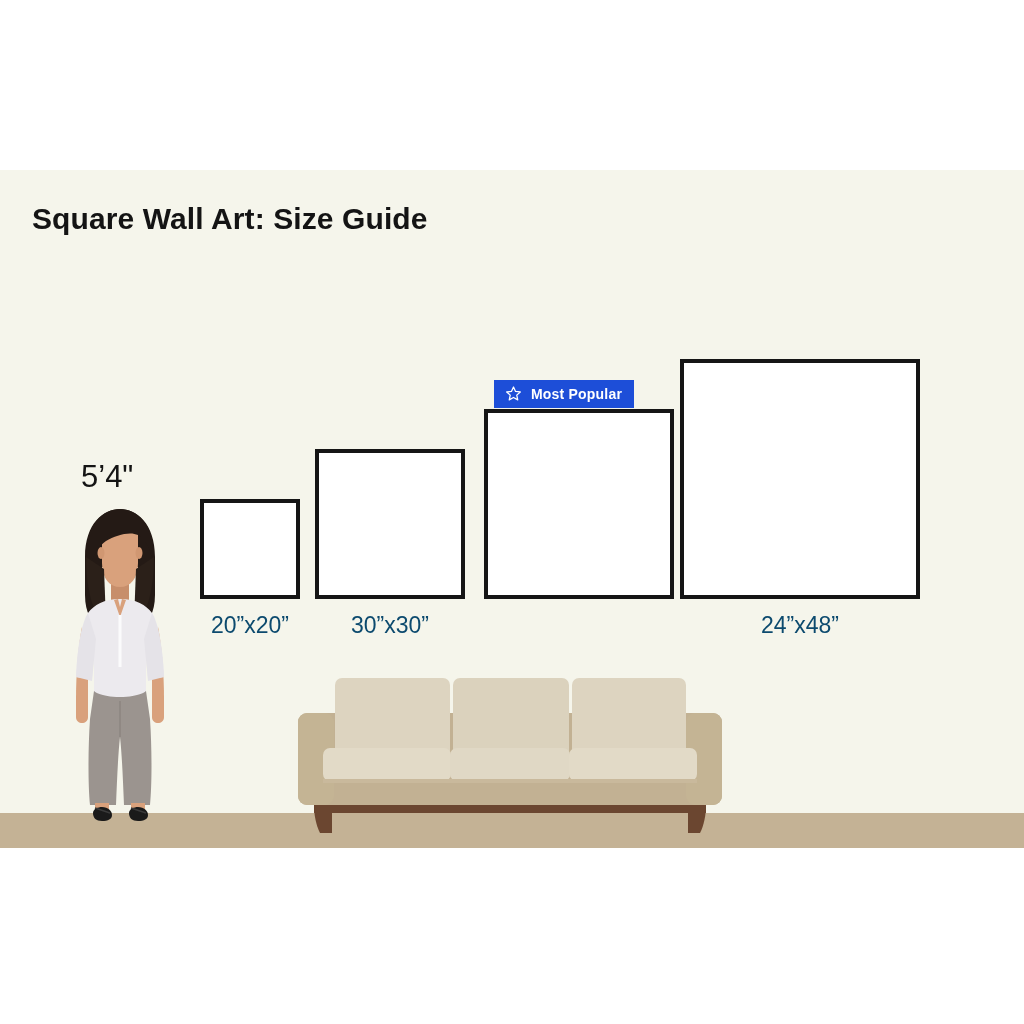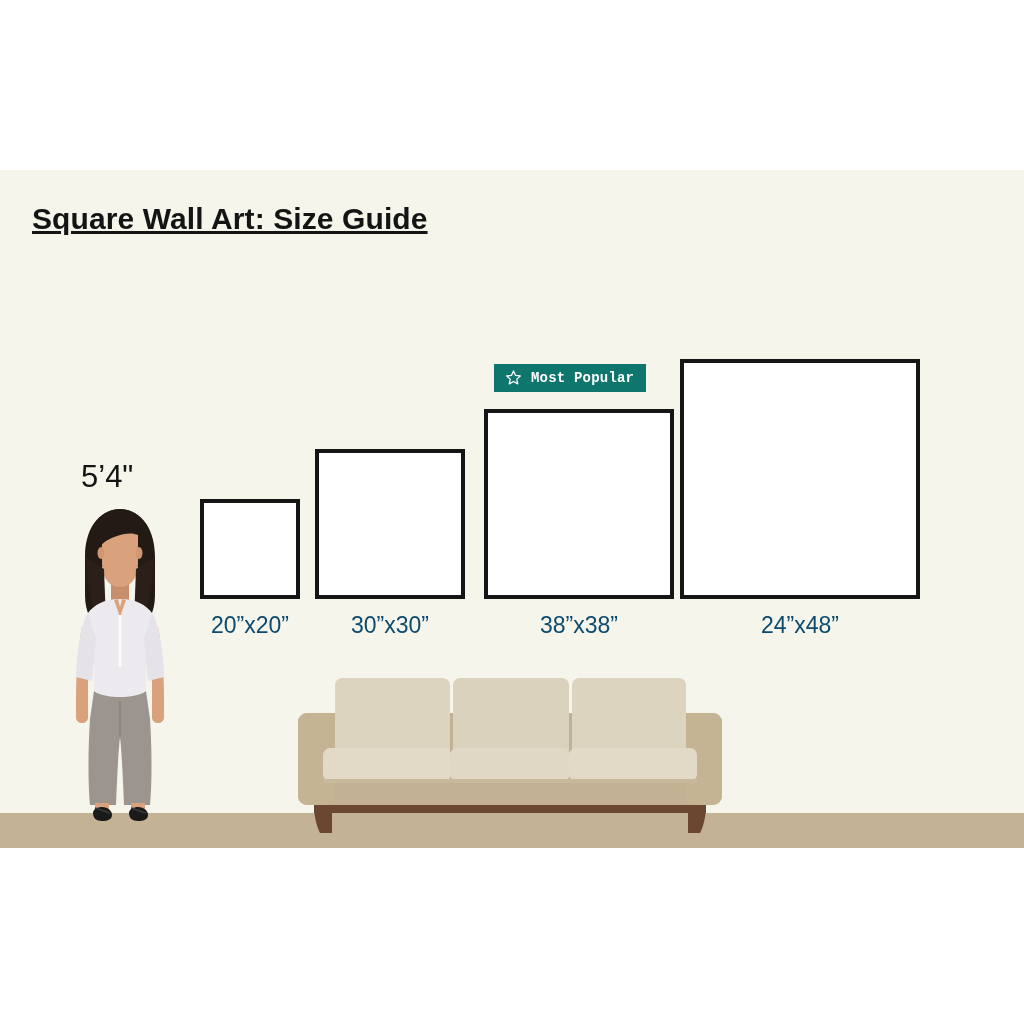--- a/index.html
+++ b/index.html
@@ -42,21 +42,20 @@
   
   .title {
     position: absolute;
     left: 32px;
     top: 202px;
     font-size: 30px;
     font-weight: bold;
     color: #141414;
     letter-spacing: 0.1px;
     white-space: nowrap;
-    text-decoration: underline;
   }
 
   
   .height-label {
     position: absolute;
     left: 81px;
     top: 459px;
     font-size: 31px;
     color: #141414;
     white-space: nowrap;
@@ -189,22 +188,21 @@
 
     <path d="M34 140 L52 140 L52 168 L40 168 C36 160 34 150 34 140 Z" fill="#6b4630"></path>
     <path d="M426 140 L408 140 L408 168 L420 168 C424 160 426 150 426 140 Z" fill="#6b4630"></path>
   </svg>
 
 <div class="frame" style="left: 200px; top: 499px; width: 100px; height: 100px;"></div>
     <div class="frame-label" style="left: 200px; top: 612px; width: 100px;">20”x20”</div>
     <div class="frame" style="left: 315px; top: 449px; width: 150px; height: 150px;"></div>
     <div class="frame-label" style="left: 315px; top: 612px; width: 150px; text-align: center;">30”x30”</div>
     <div class="frame" style="left: 484px; top: 409px; width: 190px; height: 190px;"></div>
-    <div class="frame-label" style="left: 484px; top: 612px; width: 190px;">38”x38”</div>
-    <div class="badge" style="left: 494px; top: 364px; background: #0f766e; font-family: Liberation Mono, monospace;">
+    <div class="badge" style="left: 494px; top: 380px; background: #1d4ed8;">
       <svg class="badge-star" width="17" height="17" viewBox="0 0 24 24">
         <path d="M12 2.8 L14.9 9.1 L21.6 9.8 L16.6 14.3 L18 21 L12 17.6 L6 21 L7.4 14.3 L2.4 9.8 L9.1 9.1 Z" fill="none" stroke="#ffffff" stroke-width="1.8" stroke-linejoin="round"></path>
       </svg>
       <span class="badge-text" style="color: rgb(255, 255, 255);">Most Popular</span>
     </div>
     <div class="frame" style="left: 680px; top: 359px; width: 240px; height: 240px;"></div>
     <div class="frame-label" style="left: 680px; top: 612px; width: 240px;">24”x48”</div>
   </div>
 
 </body></html>

